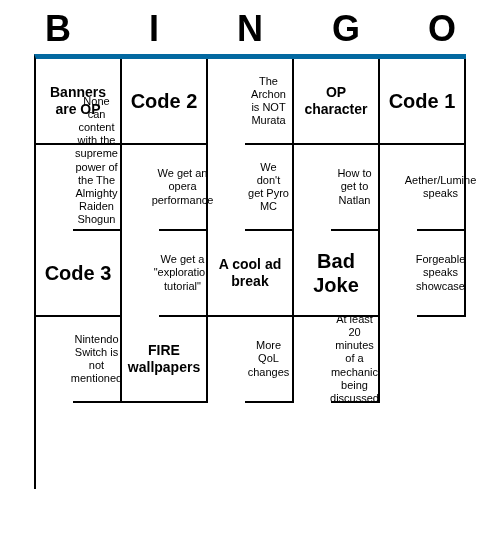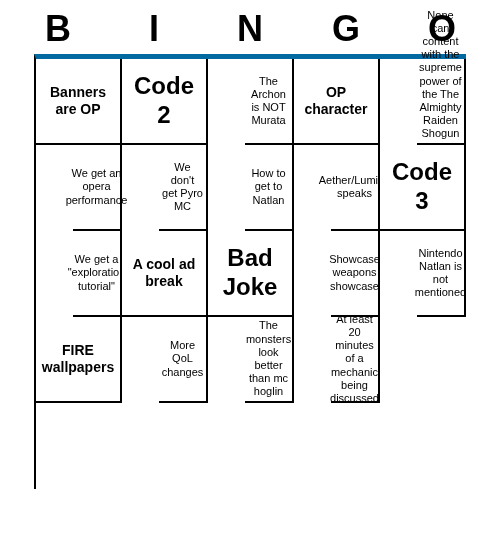--- a/index.html
+++ b/index.html
@@ -37,21 +37,21 @@
       display: flex;
       align-items: center;
       justify-content: center;
       text-align: center;
       padding: 3px;
       font-size: 11px;
       line-height: 1.2;
       background: #fff;
     }
     .cell.large {
-      font-size: 24px;
+      font-size: 20px;
       font-weight: bold;
     }
     .cell.medium {
       font-size: 14px;
       font-weight: bold;
     }
     .cell.small {
       font-size: 11px;
       margin-left: 37px;
     }
@@ -65,28 +65,28 @@
   <span>N</span>
   <span>G</span>
   <span>O</span>
 </div>
 
 <div class="bingo-grid" id="grid">
 <div class="cell medium">Banners are OP</div>
     <div class="cell large">Code 2</div>
     <div class="cell small">The Archon is NOT Murata</div>
     <div class="cell medium">OP character</div>
+    <div class="cell large">Code 1</div>
     <div class="cell small">None can content with the supreme power of the The Almighty Raiden Shogun And The Musou No Hitotachi</div>
     <div class="cell small">We get an opera performance</div>
     <div class="cell small">We don't get Pyro MC</div>
     <div class="cell small">How to get to Natlan</div>
     <div class="cell small">Aether/Lumine speaks</div>
     <div class="cell large">Code 3</div>
     <div class="cell small">We get a "exploration tutorial"</div>
     <div class="cell medium">A cool ad break</div>
     <div class="cell large">Bad Joke</div>
-    <div class="cell small">Showcase weapons showcase</div>
-    <div class="cell small">Nintendo Natlan is not mentioned</div>
+    <div class="cell small">Forgeable speaks showcase</div>
+    <div class="cell small">Nintendo Switch is not mentioned</div>
     <div class="cell medium">FIRE wallpapers</div>
     <div class="cell small">More QoL changes</div>
-    <div class="cell small">The monsters look better than mc hoglin</div>
     <div class="cell small">At least 20 minutes of a mechanic being discussed</div>
   </div>
 
 </body></html>

